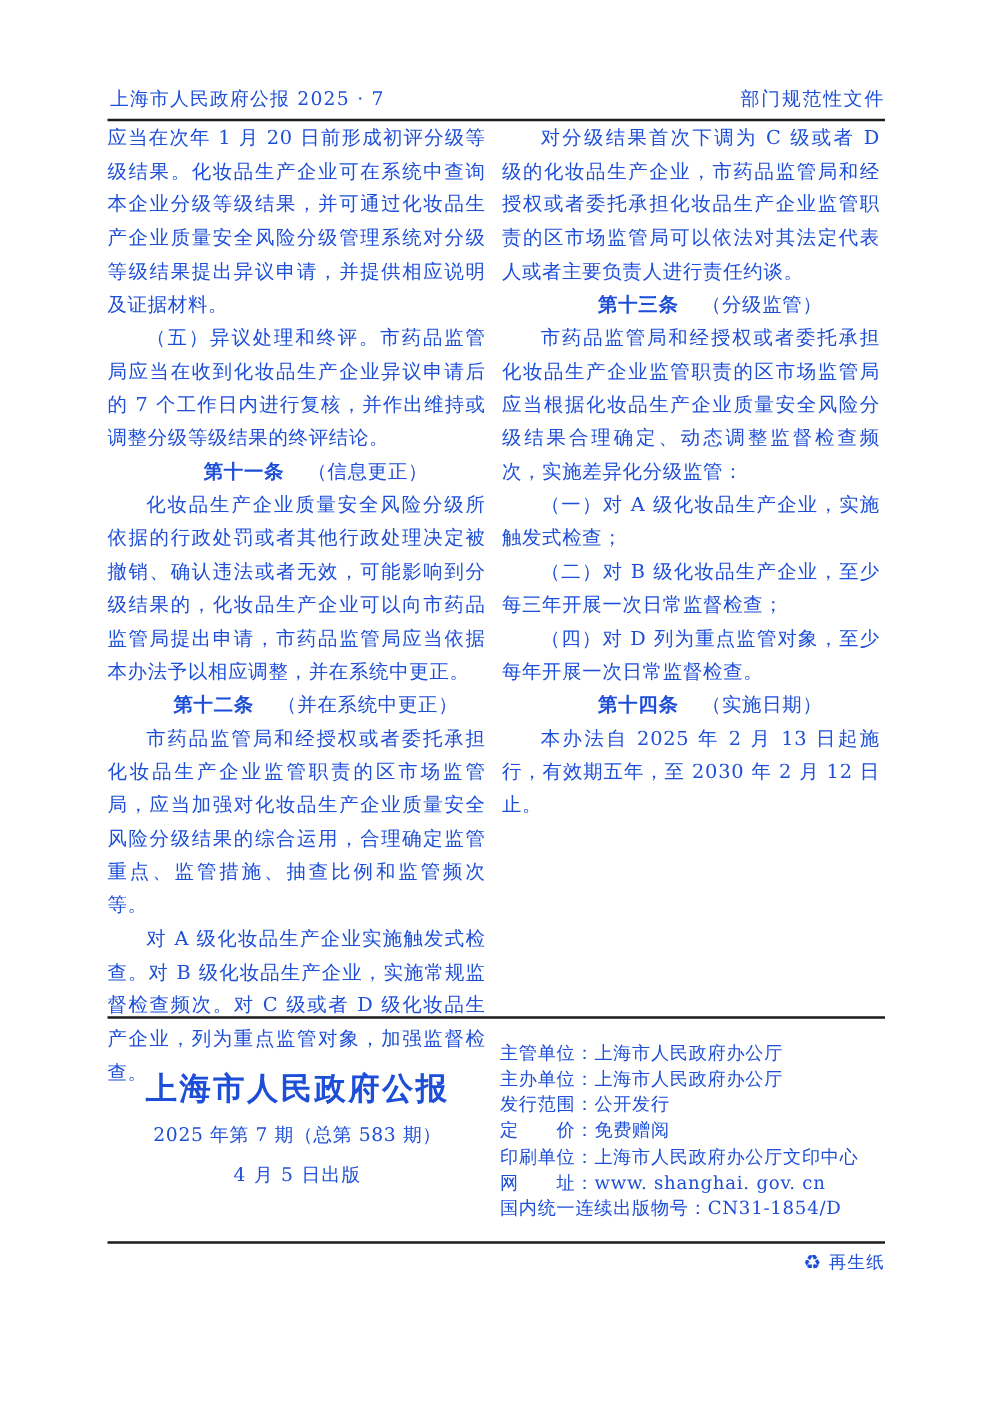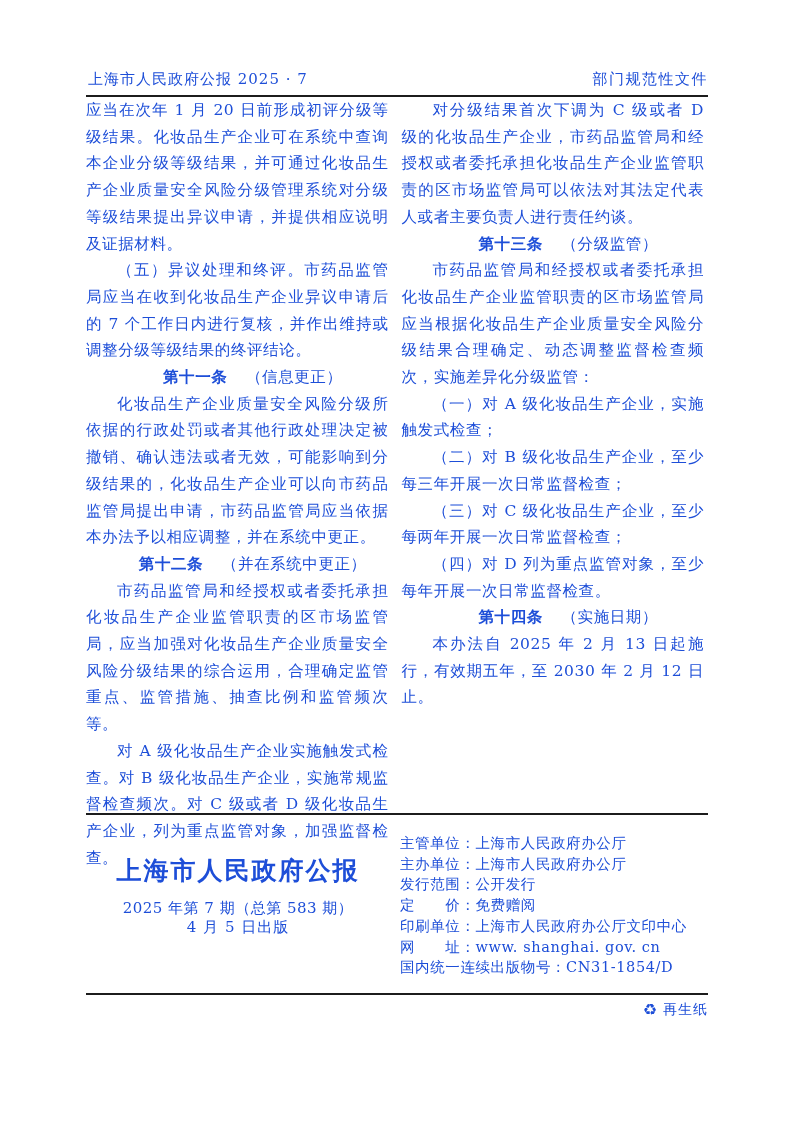--- a/index.html
+++ b/index.html
@@ -46,21 +46,21 @@
   
   .colophon-left {
     position: absolute; left: 86px; top: 856px; width: 304px;
     text-align: center;
   }
   .gazette-title {
     font-size: 25px; font-weight: bold; letter-spacing: 2px;
     line-height: 30px; white-space: nowrap;
   }
   .issue-line { margin-top: 13px; font-size: 15px; letter-spacing: 0.5px; }
-  .publish-line { font-size: 15px; letter-spacing: 1px; }
+  .publish-line { margin-top: 13px; font-size: 15px; letter-spacing: 1px; }
   .colophon-right {
     position: absolute; left: 400px; top: 833px;
     font-size: 14.5px; line-height: 20.7px; letter-spacing: 0.6px;
   }
   .info-line { white-space: nowrap; }
   
   .recycle-line {
     position: absolute; right: 85px; top: 1001px;
     font-size: 14px; letter-spacing: 1px; white-space: nowrap;
     display: flex; align-items: center; gap: 5px;
@@ -85,21 +85,20 @@
       <p class="heading"><span class="hnum">第十二条</span><span>（并在系统中更正）</span></p>
       <p>市药品监管局和经授权或者委托承担化妆品生产企业监管职责的区市场监管局，应当加强对化妆品生产企业质量安全风险分级结果的综合运用，合理确定监管重点、监管措施、抽查比例和监管频次等。</p>
       <p>对 A 级化妆品生产企业实施触发式检查。对 B 级化妆品生产企业，实施常规监督检查频次。对 C 级或者 D 级化妆品生产企业，列为重点监管对象，加强监督检查。</p>
     </div>
     <div class="col">
       <p>对分级结果首次下调为 C 级或者 D 级的化妆品生产企业，市药品监管局和经授权或者委托承担化妆品生产企业监管职责的区市场监管局可以依法对其法定代表人或者主要负责人进行责任约谈。</p>
       <p class="heading"><span class="hnum">第十三条</span><span>（分级监管）</span></p>
       <p>市药品监管局和经授权或者委托承担化妆品生产企业监管职责的区市场监管局应当根据化妆品生产企业质量安全风险分级结果合理确定、动态调整监督检查频次，实施差异化分级监管：</p>
       <p>（一）对 A 级化妆品生产企业，实施触发式检查；</p>
       <p>（二）对 B 级化妆品生产企业，至少每三年开展一次日常监督检查；</p>
-      <p>（三）对 C 级化妆品生产企业，至少每两年开展一次日常监督检查；</p>
       <p>（四）对 D 列为重点监管对象，至少每年开展一次日常监督检查。</p>
       <p class="heading"><span class="hnum">第十四条</span><span>（实施日期）</span></p>
       <p>本办法自 2025 年 2 月 13 日起施行，有效期五年，至 2030 年 2 月 12 日止。</p>
     </div>
   </div>
 
   <div class="rule rule-mid"></div>
 
   <div class="colophon-left">
     <div class="gazette-title">上海市人民政府公报</div>

